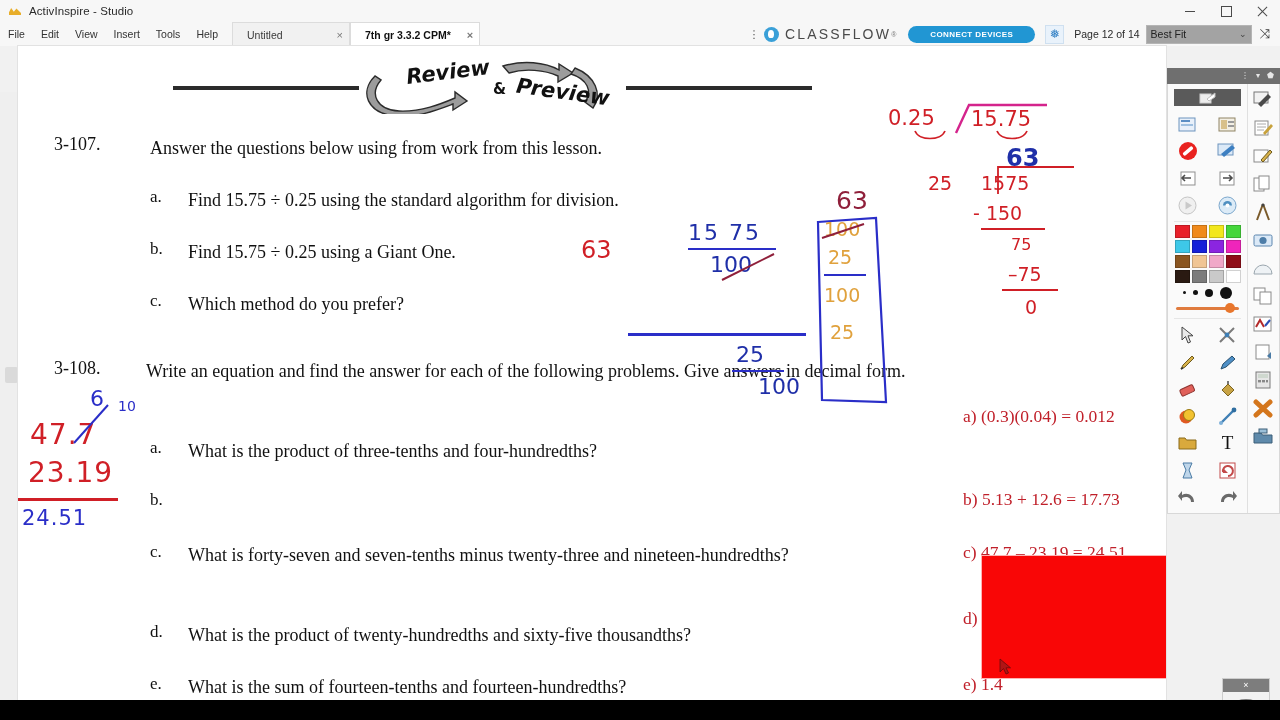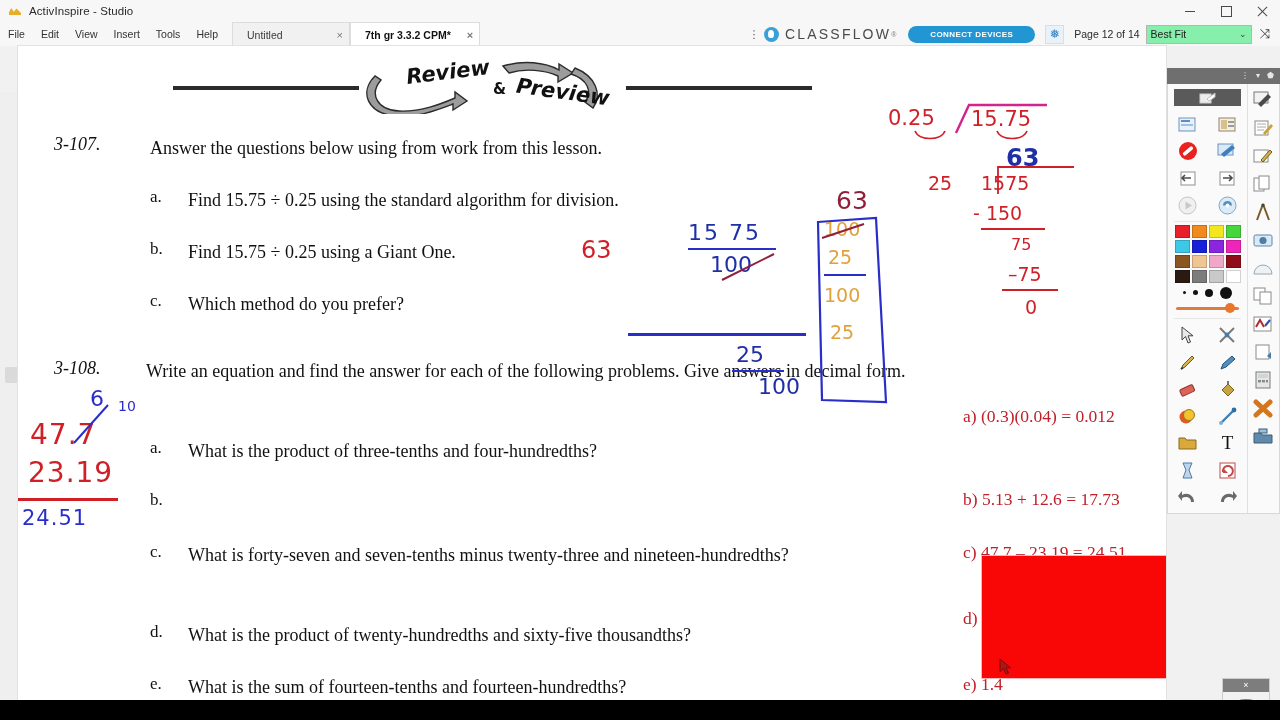--- a/index.html
+++ b/index.html
@@ -44,21 +44,21 @@
   .cf-mark{width:15px;height:15px;border-radius:50%;background:#3aa0d8;display:flex;align-items:center;justify-content:center;margin-right:6px;}
   .cf-mark i{display:block;width:6px;height:8px;background:#fff;border-radius:50% 50% 45% 45%;}
   .cf-word{font-size:14px;letter-spacing:2.2px;color:#4a4a4a;font-family:"Liberation Sans",sans-serif;}
   .cf-tm{font-size:7px;vertical-align:super;color:#777;letter-spacing:0;}
   .connect-btn{background:#2196d3;color:#fff;border-radius:11px;height:17px;display:flex;
     align-items:center;justify-content:center;padding:0 22px;font-size:8px;font-weight:bold;
     letter-spacing:.4px;margin:0 10px 0 6px;}
   .snowflake{width:17px;height:17px;background:#e9f2fb;border:1px solid #cfe0f0;display:flex;
     align-items:center;justify-content:center;color:#2f7fc4;font-size:12px;margin-right:10px;}
   .pagelabel{font-size:10.5px;color:#2a2a2a;margin-right:6px;}
-  .zoomsel{height:17px;width:96px;border:1px solid #b5b5b5;background:#86efac;font-size:10.5px;
+  .zoomsel{height:17px;width:96px;border:1px solid #b5b5b5;background:#a3a3a3;font-size:10.5px;
     color:#222;display:flex;align-items:center;padding:0 4px;position:relative;}
   .zoomsel .chev{position:absolute;right:4px;font-size:9px;color:#444;}
   .fitbtn{margin-left:8px;margin-right:6px;font-size:13px;color:#3a3a3a;}
 
   
   .canvas{position:absolute;left:0;top:46px;width:1280px;height:654px;background:#f1f1f1;}
   .page{position:absolute;left:18px;top:0px;width:1148px;height:654px;background:#fff;
     box-shadow:0 0 0 1px #e2e2e2;overflow:hidden;}
   .leftrail{position:absolute;left:0;top:46px;width:18px;height:654px;background:#efefef;}
   .rail-handle{position:absolute;left:5px;top:275px;width:13px;height:16px;background:#dadada;border-radius:2px;}
@@ -70,21 +70,21 @@
   .rp-line.l{left:155px;top:28px;width:186px;}
   .rp-line.r{left:608px;top:28px;width:186px;}
   .rp-arc{position:absolute;left:345px;top:2px;width:262px;height:54px;}
   .rp-word{position:absolute;font-family:"DejaVu Sans",sans-serif;font-weight:bold;color:#111;}
   .rp-word.rev{left:388px;top:2px;font-size:21px;transform:rotate(-7deg);font-style:italic;}
   .rp-word.amp{left:475px;top:22px;font-size:15px;}
   .rp-word.pre{left:498px;top:22px;font-size:21px;transform:rotate(8deg);font-style:italic;}
 
   
   .prob{position:absolute;font-family:"Liberation Serif", serif;color:#111;}
-  .pnum{font-size:18px;font-style:italic;}
+  .pnum{font-size:18px;}
   .ptext{font-size:18px;line-height:1.62;}
   .sublabel{font-size:17px;font-family:"Liberation Serif",serif;}
 
   
   .ansred{position:absolute;font-family:"Liberation Serif",serif;font-size:17.5px;color:#c0202a;}
 
   
   .ink{position:absolute;font-family:"DejaVu Sans",sans-serif;}
   .ink-red{color:#d01f26;}
   .ink-blue{color:#2a2ec8;}

